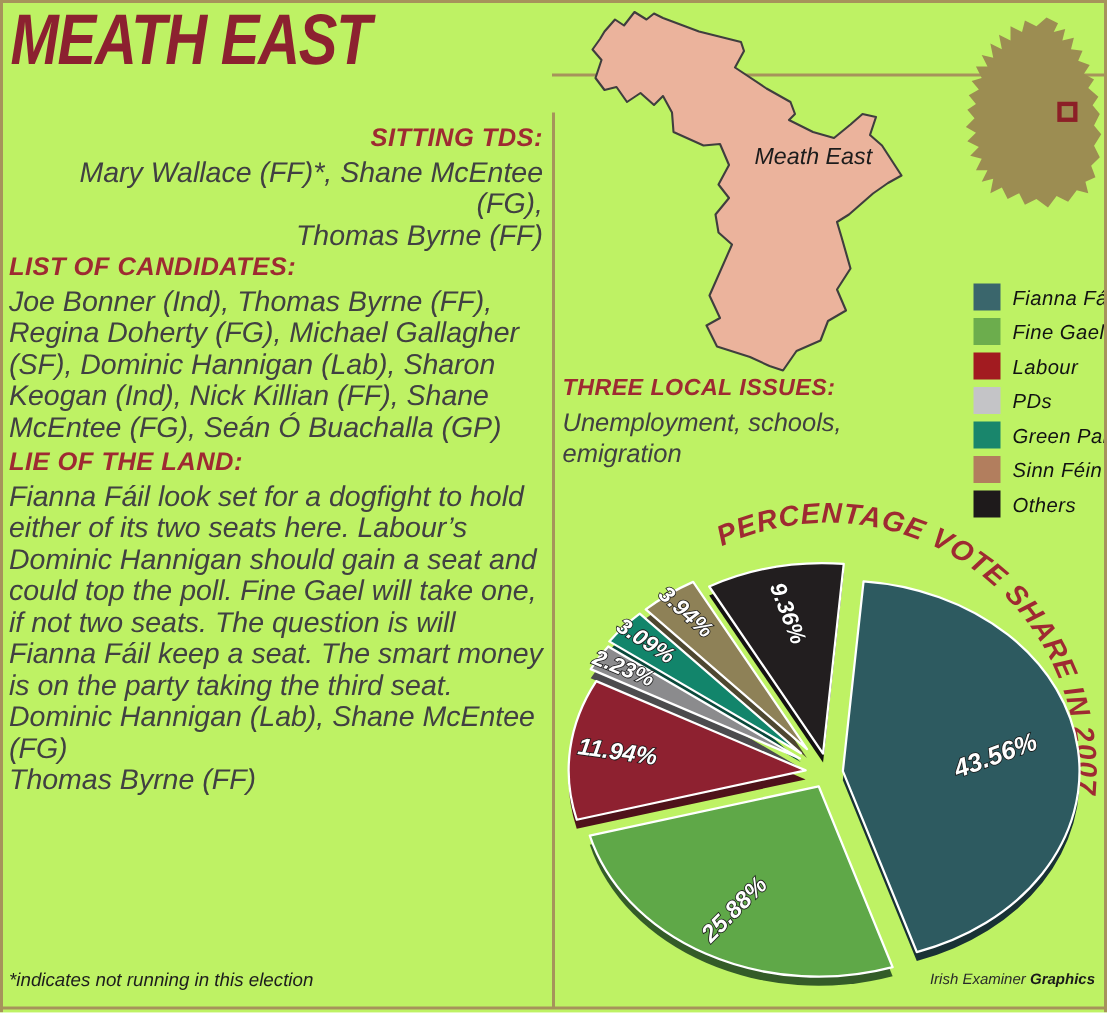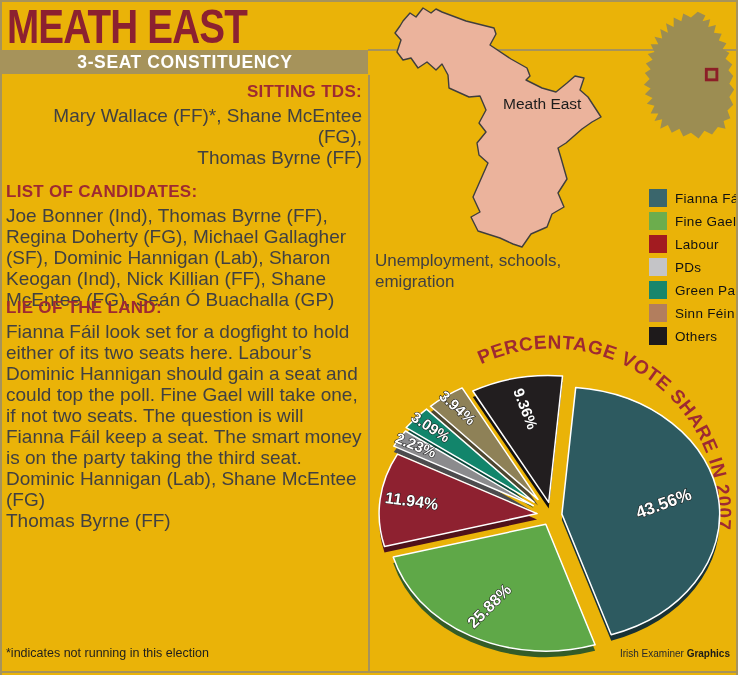--- a/index.html
+++ b/index.html
@@ -1,18 +1,18 @@
 <!DOCTYPE html>
 <html><head>
 <meta charset="utf-8">
 <style>
   html,body{margin:0;padding:0;background:#fff;}
   .canvas{
-    position:relative;width:738px;height:675px;background:#eab308;
-    font-family:"Liberation Sans",sans-serif;overflow:hidden;
+    position:relative;width:738px;height:675px;background:#bef264;
+    font-family:"Liberation Sans",sans-serif;overflow:hidden;font-style:italic;
     --olive:#A6935B; --title-red:#8C2130; --heading-red:#9E2A32;
     --body-text:#414042; --map-fill:#EBB39C; --map-outline:#3F3E3E;
     --ireland-fill:#9C8D52; --marker-red:#8C1F27;
   }
   .b-top,.b-bottom,.b-left,.b-right{position:absolute;background:var(--olive);z-index:5;}
   .b-top{left:0;top:0;width:738px;height:2px;}
   .b-bottom{left:0;top:671px;width:738px;height:2px;}
   .b-left{left:0;top:0;width:2px;height:675px;}
   .b-right{left:736px;top:0;width:2px;height:675px;}
   .hline{position:absolute;left:368px;top:49px;width:368px;height:2px;background:var(--olive);z-index:0;}
@@ -25,21 +25,21 @@
   }
   .banner{
     position:absolute;left:2px;top:50px;width:366px;height:24px;
     background:var(--olive);color:#fff;font-weight:bold;font-size:17.5px;
     text-align:center;line-height:25px;letter-spacing:.6px;
   }
   .sec{position:absolute;left:6px;width:356px;z-index:2;}
   .sec-h{color:var(--heading-red);font-weight:bold;font-size:17px;letter-spacing:.3px;margin-bottom:3px;}
   .sec-b{color:var(--body-text);font-size:19px;line-height:21px;white-space:pre-line;}
   #sec-sitting{top:82px;text-align:right;}
-  #sec-candidates{top:168px;margin-top:14px;}
+  #sec-candidates{top:168px;}
   #sec-lie{top:298px;}
   #sec-prediction{top:468px;}
 
   .footnote{
     position:absolute;left:6px;top:646px;width:357px;text-align:left;
     color:#1d1d1d;font-size:12.5px;z-index:2;
   }
 
   #meath-map{position:absolute;left:370px;top:0;z-index:1;}
   #ireland-map{position:absolute;left:642px;top:6px;z-index:1;}
@@ -70,21 +70,20 @@
 
 <div class="canvas" style="--title-red: #8C2130; --heading-red: #9E2A32; --olive: #A6935B; --body-text: #414042; --map-fill: #EBB39C; --ireland-fill: #9C8D52; --marker-red: #8C1F27;">
   <div class="b-top"></div>
   <div class="b-bottom"></div>
   <div class="b-left"></div>
   <div class="b-right"></div>
   <div class="hline"></div>
   <div class="vline"></div>
 
   <div class="main-title">MEATH EAST</div>
-  <div class="banner">3-SEAT CONSTITUENCY</div>
 
   <div class="sec" id="sec-sitting">
     <div class="sec-h">SITTING TDS:</div>
     <div class="sec-b">Mary Wallace (FF)*, Shane McEntee (FG),
 Thomas Byrne (FF)</div>
   </div>
 
   <div class="sec" id="sec-candidates">
     <div class="sec-h">LIST OF CANDIDATES:</div>
     <div class="sec-b">Joe Bonner (Ind), Thomas Byrne (FF), Regina Doherty (FG), Michael Gallagher (SF), Dominic Hannigan (Lab), Sharon Keogan (Ind), Nick Killian (FF), Shane McEntee (FG), Seán Ó Buachalla (GP)</div>
@@ -115,20 +114,21 @@
   <svg id="ireland-map" width="96" height="140" viewBox="0 0 100 140">
     <path d="M58,3 L66,7 63,13 71,11 69,19 77,17 75,25 83,26 80,33 88,36 84,42 91,46 87,52 94,58
          90,64 95,70 91,78 96,84 91,92 95,100 89,106 92,114 85,117 87,125 79,123 73,131 65,127
          59,135 51,129 43,133 39,125 31,129 27,121 19,125 21,115 13,117 17,109 9,109 13,101
          5,99 11,93 3,89 9,83 2,79 8,73 3,67 9,63 4,57 11,53 6,47 13,45 9,37 17,37 13,29
          21,31 19,21 27,25 25,15 33,19 33,9 41,13 43,5 51,9 Z" fill="var(--ireland-fill)"></path>
     <rect x="67" y="63" width="11" height="11" fill="none" stroke="var(--marker-red)" stroke-width="3"></rect>
   </svg>
 
   <div class="sec" id="sec-issues">
+    <div class="sec-h">THREE LOCAL ISSUES:</div>
     <div class="sec-b">Unemployment, schools, emigration</div>
   </div>
 
   <div id="legend">
       <div class="lrow">
         <span class="sw" style="background: rgb(58, 102, 108);"></span>
         <span class="ltext">Fianna Fáil</span>
       </div>
       <div class="lrow">
         <span class="sw" style="background: rgb(108, 173, 77);"></span>

